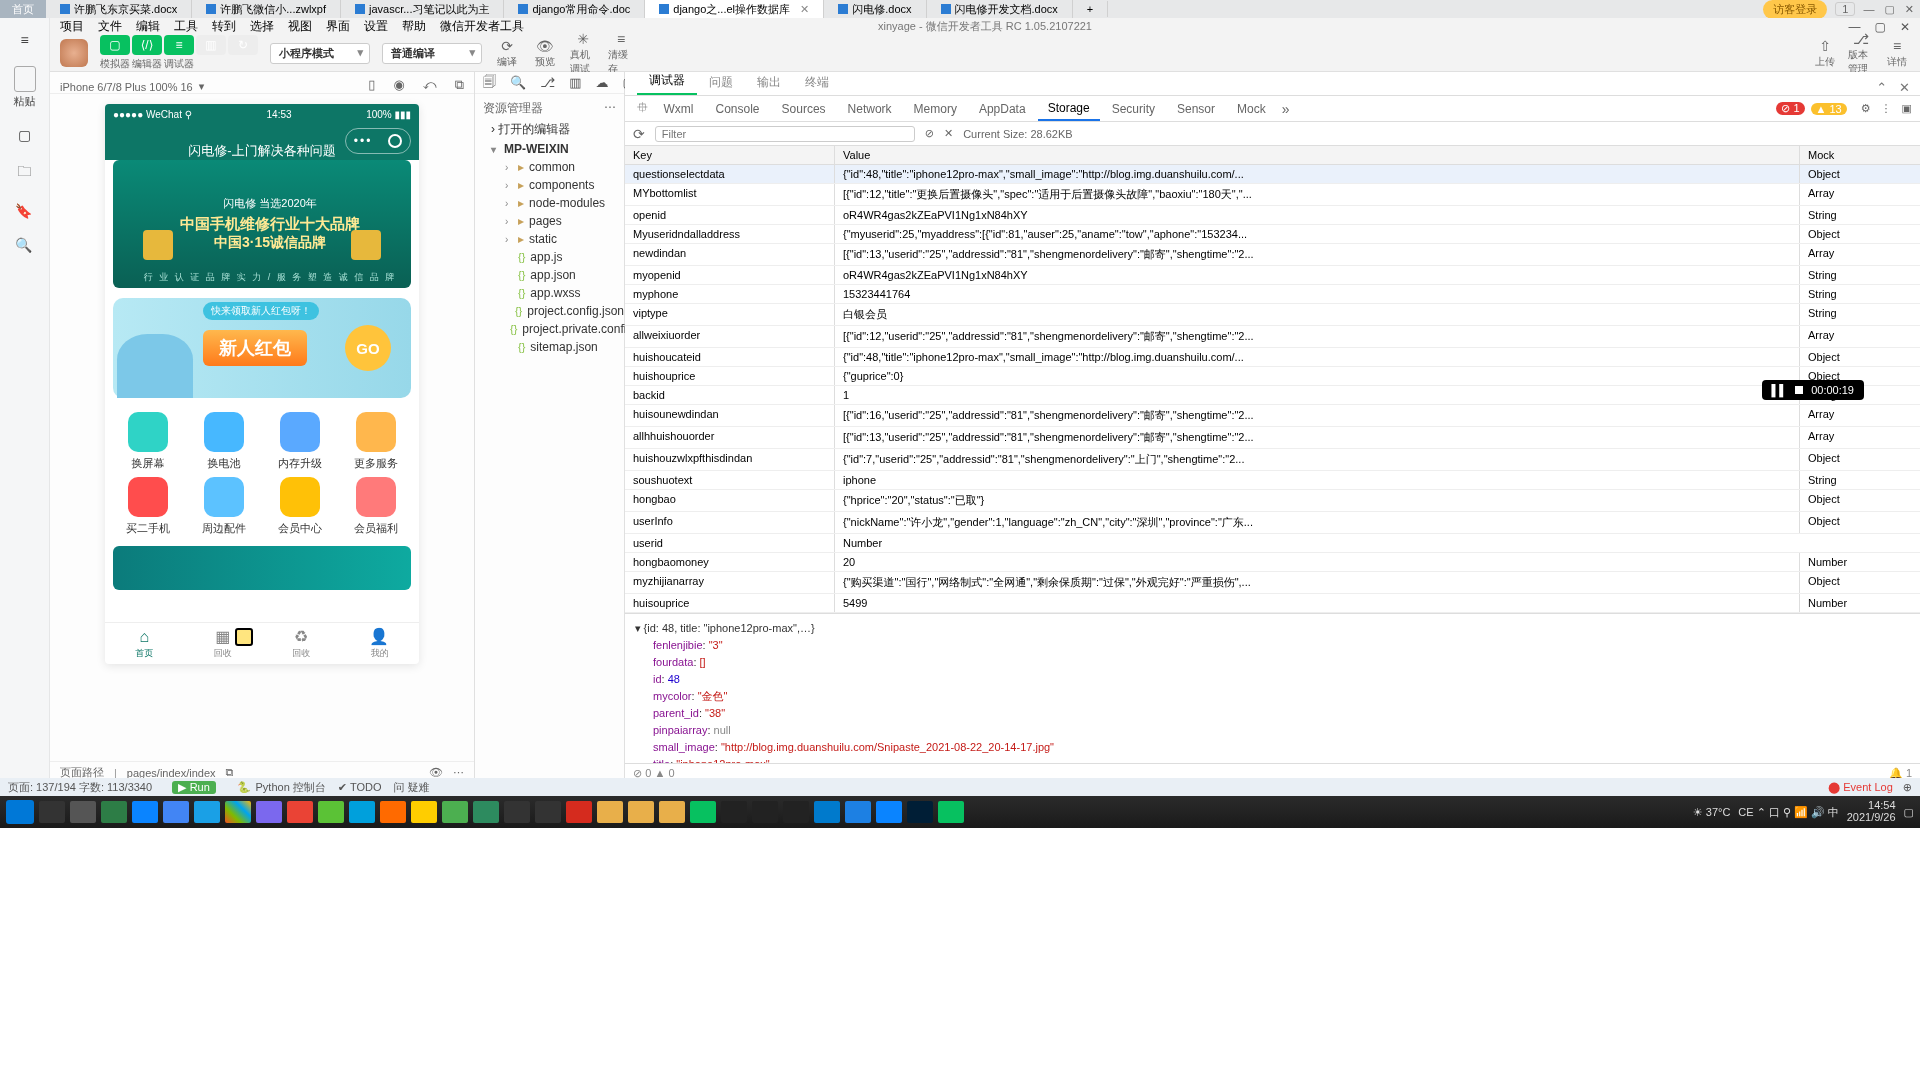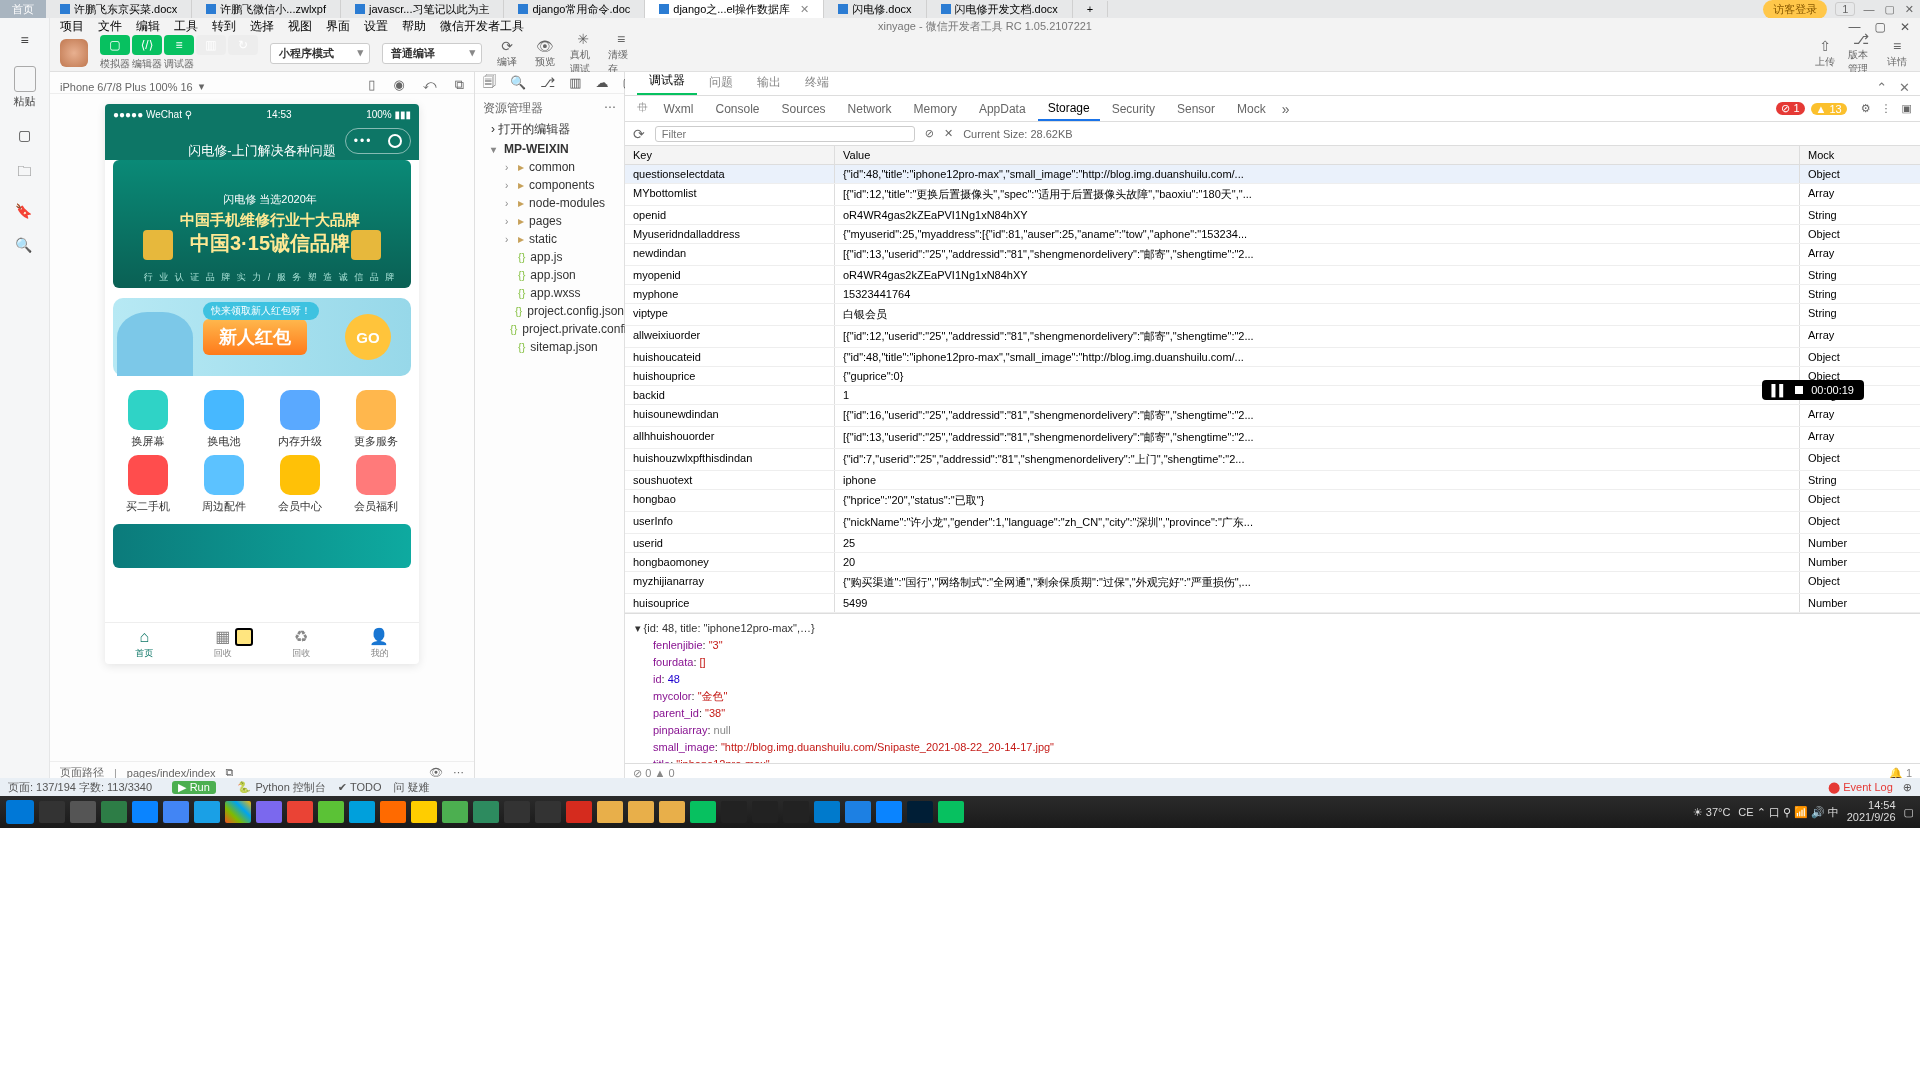--- a/index.html
+++ b/index.html
@@ -50,25 +50,25 @@
 .status { height: 20px; background: #0d7666; color: #fff; font-size: 10px; display: flex; align-items: center; padding: 0 8px; justify-content: space-between; }
 .navbar { height: 36px; background: #0d7666; color: #fff; display: flex; align-items: flex-end; justify-content: center; font-size: 13px; position: relative; }
 .capsule { position: absolute; right: 8px; top: 4px; height: 26px; width: 66px; border: 1px solid rgba(255,255,255,.5); border-radius: 20px; display: flex; align-items: center; justify-content: space-around; color: #fff; font-size: 12px; }
 .capsule .dotset { letter-spacing: 2px; }
 .capsule .ring { width: 14px; height: 14px; border: 2px solid #fff; border-radius: 50%; }
 .searchbar { background: #0d7666; padding: 6px 8px 10px; display: flex; gap: 6px; }
 .searchbar input { flex: 1; border-radius: 14px; border: none; padding: 5px 10px; font-size: 11px; }
 .searchbar button { background: #ff4444; color: #fff; border: none; border-radius: 14px; padding: 5px 14px; font-size: 12px; }
 .banner { margin: 0 8px; height: 128px; border-radius: 6px; background: linear-gradient(180deg, #0a8a77, #0a6054); position: relative; color: #fff; display: flex; flex-direction: column; align-items: center; justify-content: center; font-size: 11px; padding-left: 16px; }
 .banner .b1 { color: #ffe994; font-size: 15px; font-weight: bold; margin-top: 4px; }
-.banner .b2 { color: #ffe994; font-size: 20px; font-weight: bold; }
+.banner .b2 { color: #ffe994; font-size: 14px; font-weight: bold; }
 .banner .b3 { font-size: 9px; letter-spacing: 2px; color: #a7e0d5; position: absolute; bottom: 4px; }
 .trophy { width: 30px; height: 30px; background: #e7b83c; border-radius: 4px; position: absolute; }
 .t1 { left: 30px; bottom: 28px; } .t2 { right: 30px; bottom: 28px; }
-.newbie { margin: 10px 8px; height: 78px; background: linear-gradient(90deg, #b7e9f4, #97d8e9); border-radius: 10px; position: relative; display: flex; align-items: center; }
+.newbie { margin: 10px 8px; height: 100px; background: linear-gradient(90deg, #b7e9f4, #97d8e9); border-radius: 10px; position: relative; display: flex; align-items: center; }
 .newbie .nbtxt { background: linear-gradient(#ffb84d, #ff7a1a); color: #fff; font-weight: bold; font-size: 18px; padding: 6px 16px; border-radius: 6px; margin-left: 90px; }
 .newbie .go { width: 46px; height: 46px; border-radius: 50%; background: #ffc43b; color: #fff; font-weight: bold; display: flex; align-items: center; justify-content: center; margin-left: auto; margin-right: 20px; font-size: 15px; }
 .blobchar { position: absolute; left: 4px; bottom: 0; width: 76px; height: 64px; background: #7cc8e8; border-radius: 40% 40% 0 0; }
 .pill { position: absolute; top: 4px; left: 90px; background: #3ec2e0; color: #fff; font-size: 10px; border-radius: 10px; padding: 2px 8px; }
 .svc-grid { display: grid; grid-template-columns: repeat(4, 1fr); padding: 4px 8px; gap: 6px; }
 .svc { display: flex; flex-direction: column; align-items: center; font-size: 11px; color: #333; gap: 4px; }
 .svc .sic { width: 40px; height: 40px; border-radius: 10px; }
 .c0 { background: #2fd3c6; } .c1 { background: #47b8ff; } .c2 { background: #5aa9ff; } .c3 { background: #ffb74d; }
 .c4 { background: #ff4d4d; } .c5 { background: #5cc2ff; } .c6 { background: #ffc107; } .c7 { background: #ff7a7a; }
 .bottomimg { margin: 6px 8px 0; height: 44px; background: linear-gradient(90deg, #0b7b7b, #0eaaa0); border-radius: 6px; }
@@ -602,21 +602,20 @@
               <div class="c-val">{"hprice":"20","status":"已取"}</div>
               <div class="c-type">Object</div>
             </div>
             <div class="tbl-row">
               <div class="c-key">userInfo</div>
               <div class="c-val">{"nickName":"许小龙","gender":1,"language":"zh_CN","city":"深圳","province":"广东...</div>
               <div class="c-type">Object</div>
             </div>
             <div class="tbl-row">
               <div class="c-key">userid</div>
-              <div class="c-val">25</div>
               <div class="c-type">Number</div>
             </div>
             <div class="tbl-row">
               <div class="c-key">hongbaomoney</div>
               <div class="c-val">20</div>
               <div class="c-type">Number</div>
             </div>
             <div class="tbl-row">
               <div class="c-key">myzhijianarray</div>
               <div class="c-val">{"购买渠道":"国行","网络制式":"全网通","剩余保质期":"过保","外观完好":"严重损伤",...</div>

